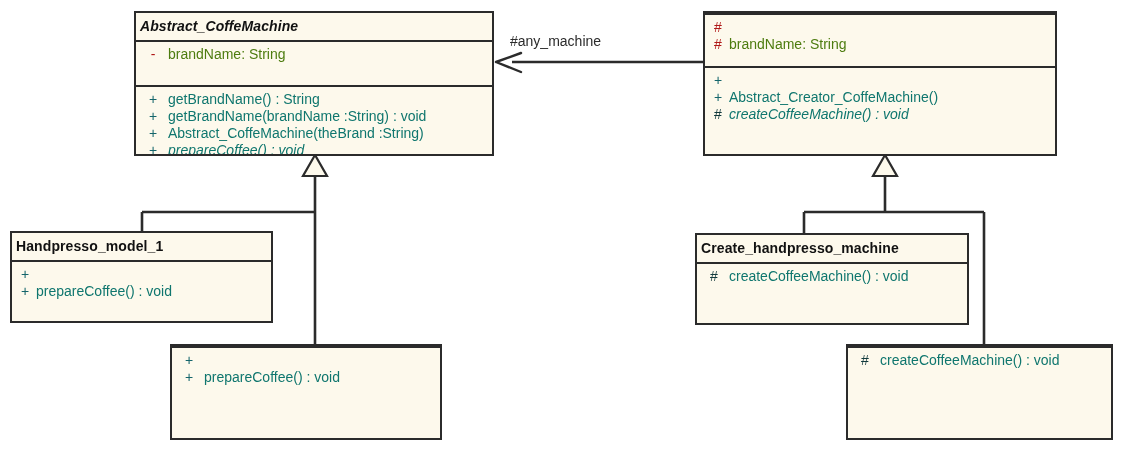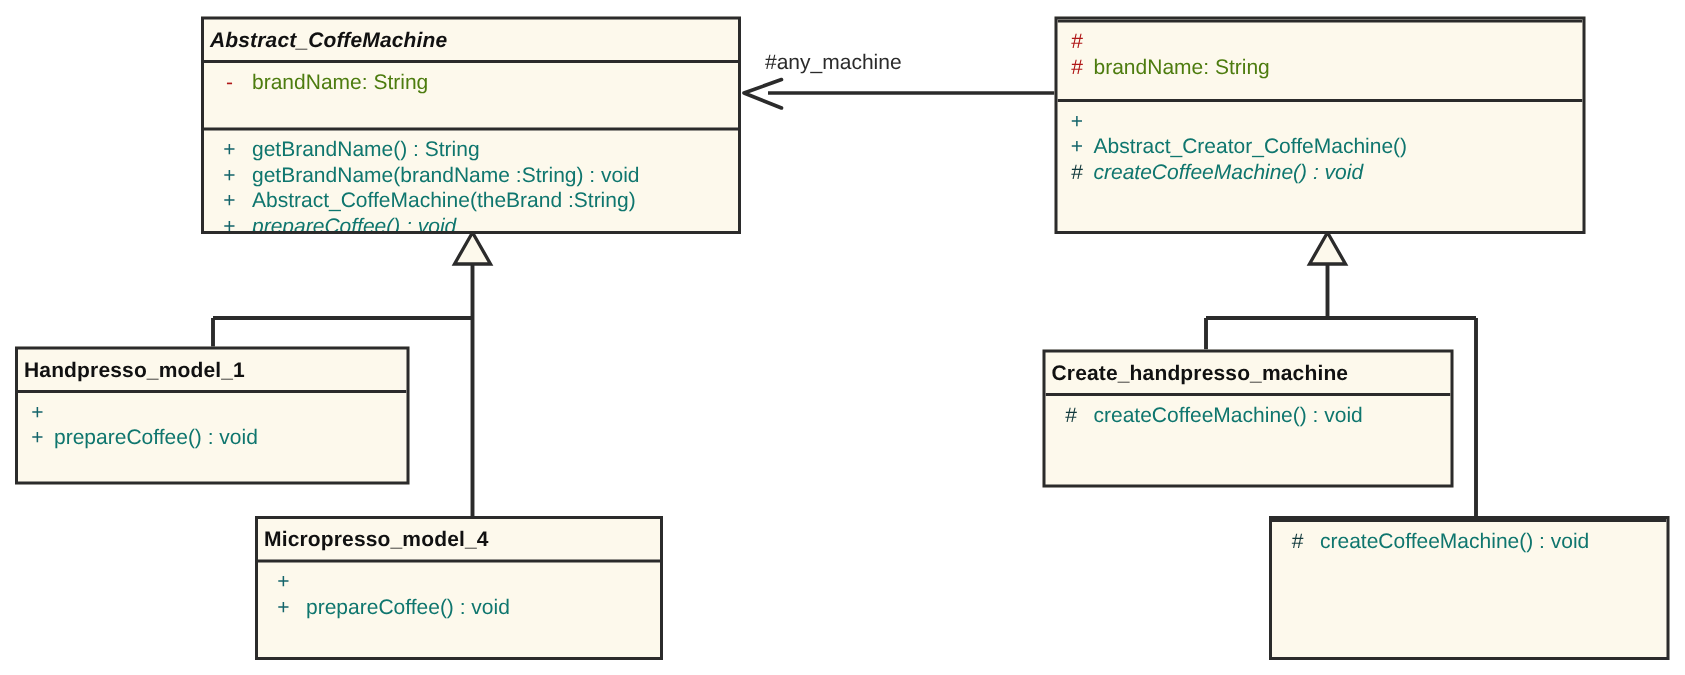--- a/index.html
+++ b/index.html
@@ -181,21 +181,20 @@
         <span class="vis teal">+</span>
       </div>
       <div class="member">
         <span class="vis teal">+</span>
         <span class="mtext">prepareCoffee() : void</span>
       </div>
     </div>
   </div>
 
   <div class="uml-class" style="left:170px; top:344px; width:272px; height:96px;">
-    <div class="uml-name">Micropresso_model_4</div>
     <div class="compartment">
       <div class="member indent-lg">
         <span class="vis teal">+</span>
       </div>
       <div class="member indent-lg">
         <span class="vis teal">+</span>
         <span class="mtext">prepareCoffee() : void</span>
       </div>
     </div>
   </div>

